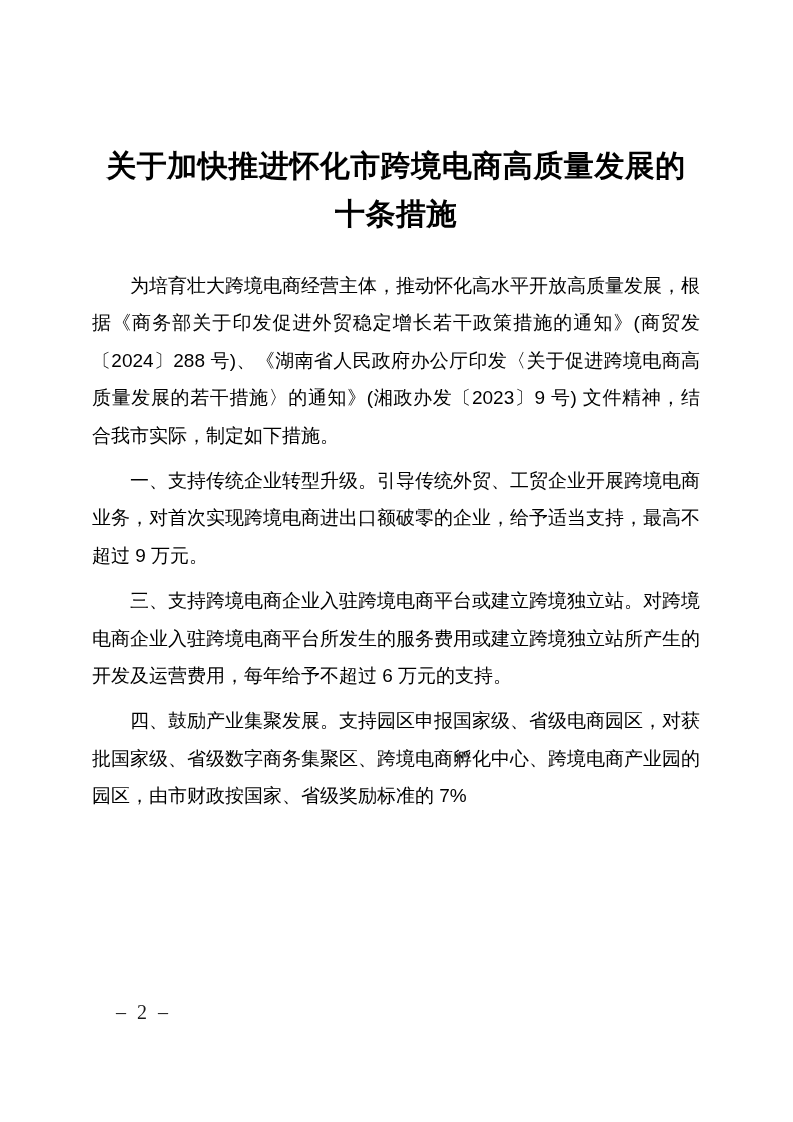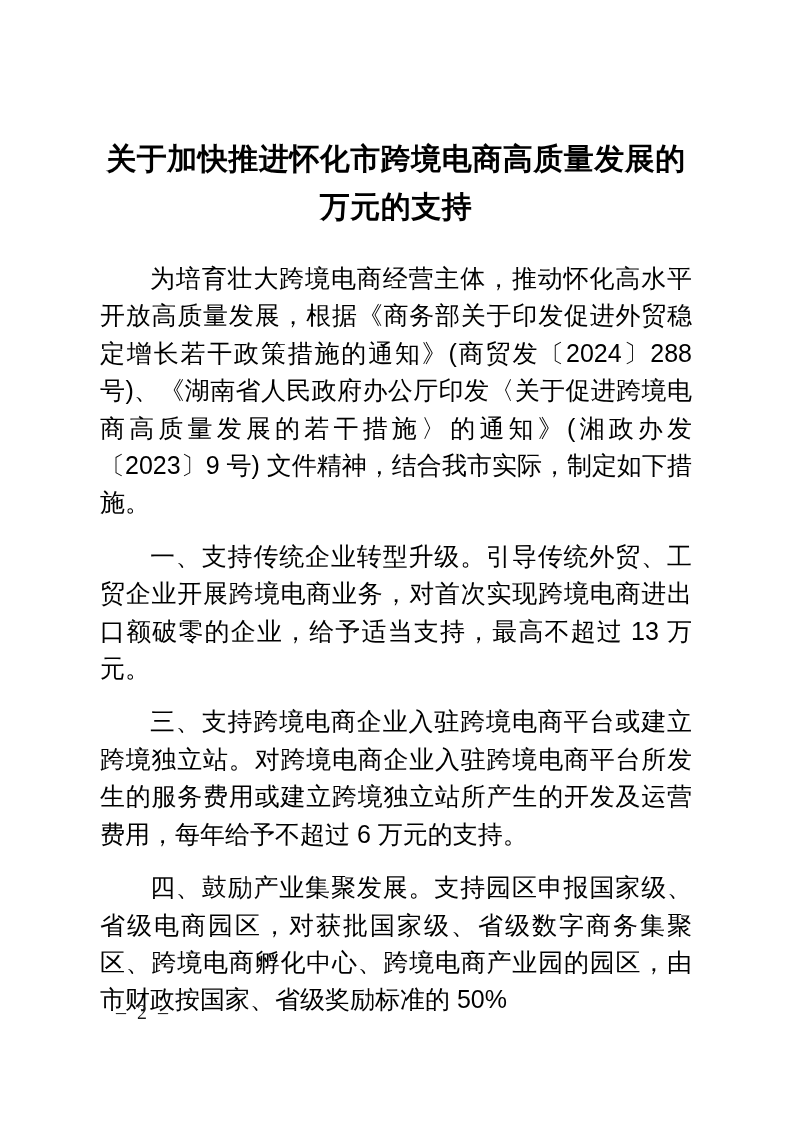--- a/index.html
+++ b/index.html
@@ -13,38 +13,38 @@
     height: 1122px;
     background: #ffffff;
     overflow: hidden;
     font-family: "Liberation Sans", "DejaVu Sans", sans-serif;
     color: #000000;
     box-sizing: border-box;
   }
   .content {
     position: absolute;
     left: 84px;
-    top: 135px;
+    top: 142px;
     width: 624px;
   }
   .doc-title {
     margin: 0;
     font-size: 30px;
     font-weight: bold;
     line-height: 48px;
     text-align: center;
     letter-spacing: 0.5px;
     color: #000000;
   }
   .doc-body {
     margin-top: 29px;
   }
   .doc-body p {
-    margin: 16px;
-    font-size: 25px;
+    margin: 8px;
+    font-size: 19px;
     line-height: 37.4px;
     text-align: justify;
     text-indent: 2em;
     font-weight: normal;
     color: #000000;
   }
   .page-number {
     position: absolute;
     left: 116px;
     top: 1000px;
@@ -55,23 +55,23 @@
     word-spacing: 6px;
   }
 </style>
 </head>
 <body>
 
 <div class="page">
   <div class="content">
     <h1 class="doc-title">
       <div>关于加快推进怀化市跨境电商高质量发展的</div>
-      <div>万元的支持</div>
+      <div>十条措施</div>
     </h1>
     <div class="doc-body">
       <p>为培育壮大跨境电商经营主体，推动怀化高水平开放高质量发展，根据《商务部关于印发促进外贸稳定增长若干政策措施的通知》(商贸发〔2024〕288 号)、《湖南省人民政府办公厅印发〈关于促进跨境电商高质量发展的若干措施〉的通知》(湘政办发〔2023〕9 号) 文件精神，结合我市实际，制定如下措施。</p>
-      <p>一、支持传统企业转型升级。引导传统外贸、工贸企业开展跨境电商业务，对首次实现跨境电商进出口额破零的企业，给予适当支持，最高不超过 13 万元。</p>
+      <p>一、支持传统企业转型升级。引导传统外贸、工贸企业开展跨境电商业务，对首次实现跨境电商进出口额破零的企业，给予适当支持，最高不超过 9 万元。</p>
       <p>三、支持跨境电商企业入驻跨境电商平台或建立跨境独立站。对跨境电商企业入驻跨境电商平台所发生的服务费用或建立跨境独立站所产生的开发及运营费用，每年给予不超过 6 万元的支持。</p>
-      <p>四、鼓励产业集聚发展。支持园区申报国家级、省级电商园区，对获批国家级、省级数字商务集聚区、跨境电商孵化中心、跨境电商产业园的园区，由市财政按国家、省级奖励标准的 50%</p>
+      <p>四、鼓励产业集聚发展。支持园区申报国家级、省级电商园区，对获批国家级、省级数字商务集聚区、跨境电商孵化中心、跨境电商产业园的园区，由市财政按国家、省级奖励标准的 7%</p>
     </div>
   </div>
   <div class="page-number">– 2 –</div>
 </div>
 
 </body></html>

